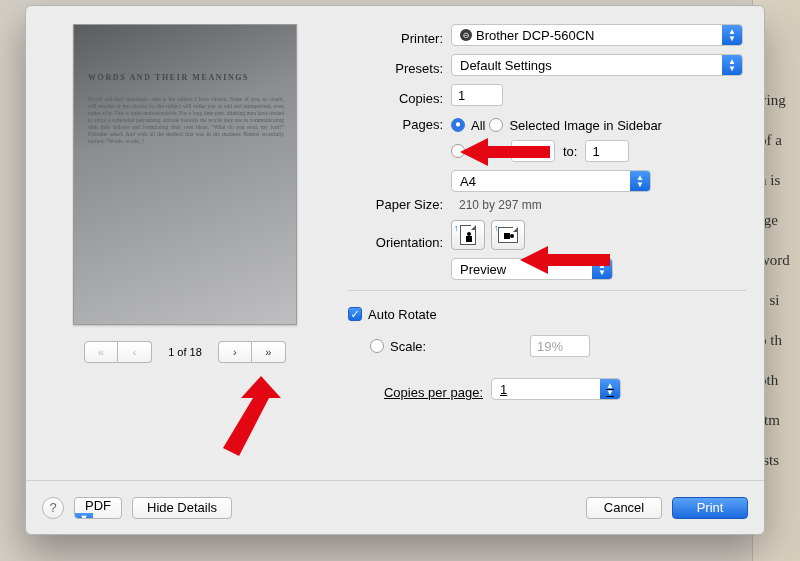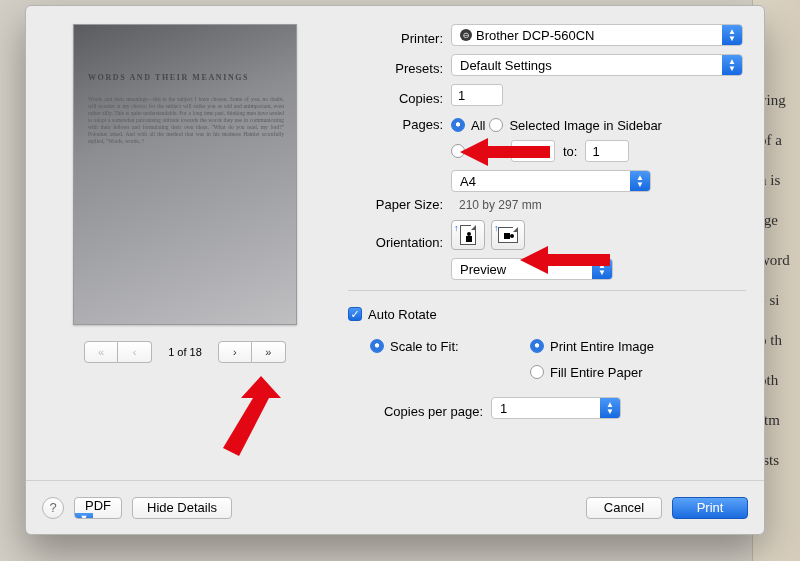--- a/index.html
+++ b/index.html
@@ -387,40 +387,31 @@
         </div>
       </div>
 
       <div class="divider"></div>
 
       <div class="opt-line" style="margin-bottom:10px;">
         <span class="chk checked">✓</span>
         <span>Auto Rotate</span>
       </div>
 
-
-      <div class="row top-align">
+      <div class="row">
         <div style="width:22px"></div>
         <div class="opt-line" style="width:160px;">
-          <span class="radio checked"></span>
-          <span>Scale to Fit:</span>
-        </div>
-        <div style="display:flex; flex-direction:column; gap:4px;">
-          <div class="opt-line">
-            <span class="radio checked"></span>
-            <span>Print Entire Image</span>
-          </div>
-          <div class="opt-line">
-            <span class="radio"></span>
-            <span>Fill Entire Paper</span>
-          </div>
-        </div>
-      </div>
-
-      <div class="row" style="margin-top:14px;">
+          <span class="radio"></span>
+          <span>Scale:</span>
+        </div>
+        <div class="txt w-scale">19%</div>
+      </div>
+
+
+      <div class="row" style="margin-top:21px;text-decoration:underline;">
         <div class="lbl" style="width:135px">Copies per page:</div>
         <div class="ctrl">
           <div class="mac-select w-copiesper">
             <div class="sel-text">1</div>
             <div class="sel-arrows">▲<br>▼</div>
           </div>
         </div>
       </div>
 
       <div class="red-arrow" style="left:130px; top:110px;">

